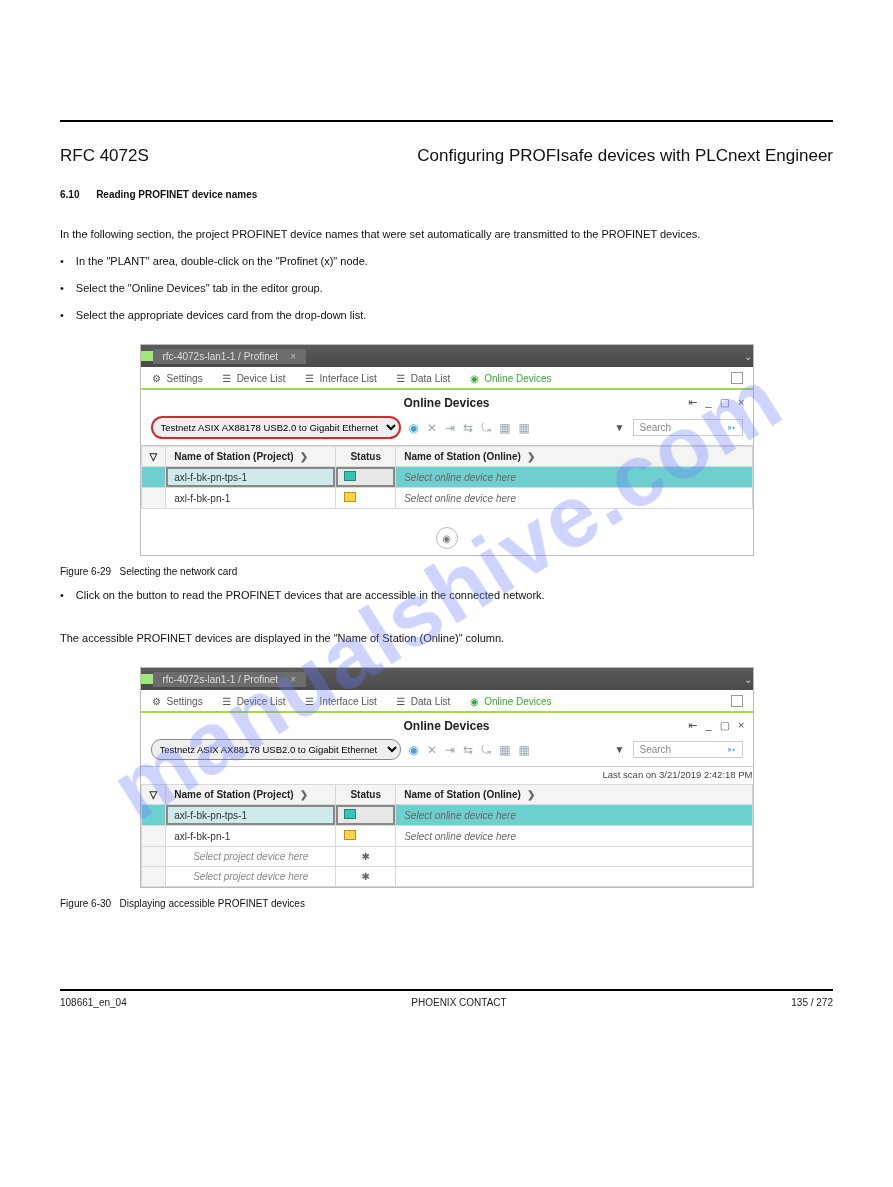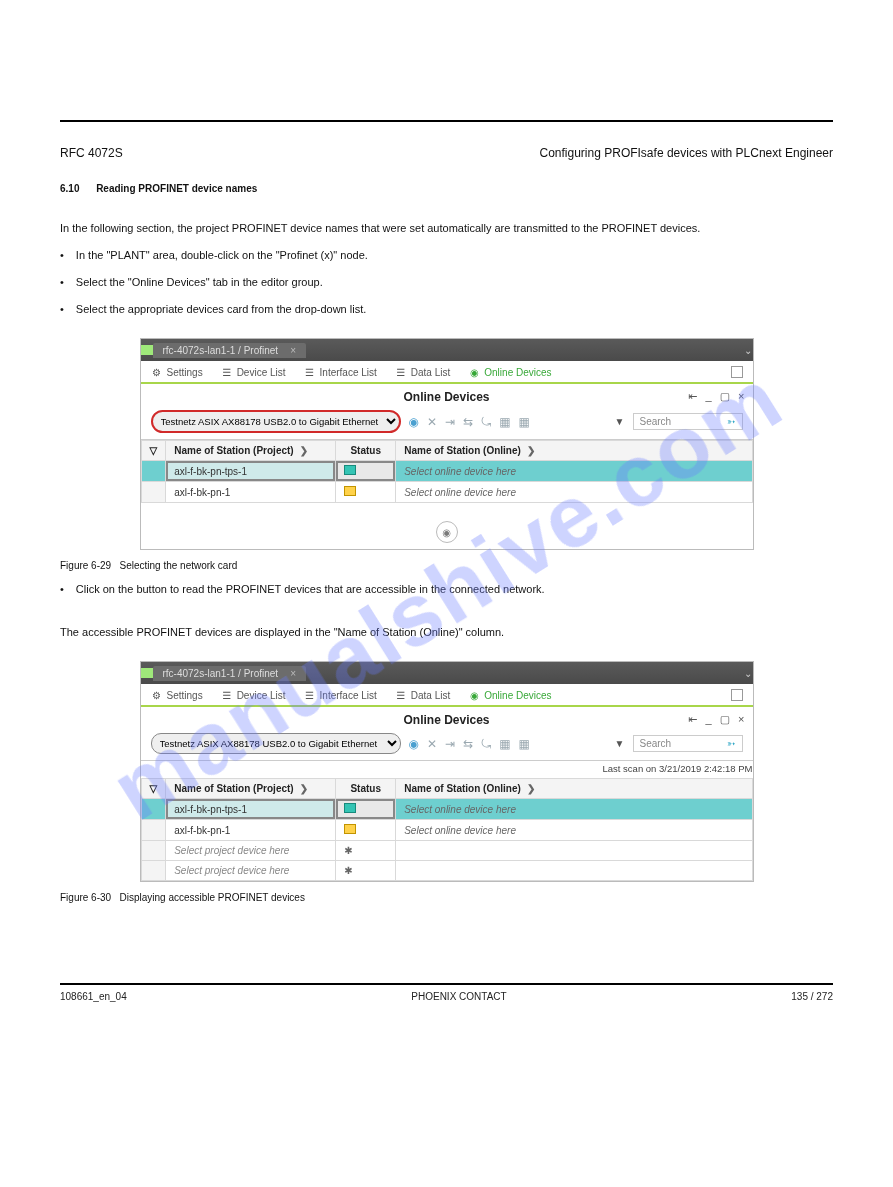--- a/index.html
+++ b/index.html
@@ -1,18 +1,18 @@
 <!DOCTYPE html>
 <html><head>
 <meta charset="utf-8">
 <style>
   * { box-sizing: border-box; margin: 0; padding: 0; }
   body { background: #fff; font-family: Arial, Helvetica, sans-serif; width: 893px; padding: 0 60px 80px; color: #111; }
   .top-rule { border-top: 2px solid #000; margin-top: 120px; margin-bottom: 24px; }
-  .header-row { display: flex; justify-content: space-between; align-items: baseline; font-size: 12px; }
+  .header-row { display: flex; justify-content: space-between; align-items: baseline; font-size: 17px; }
   .section-num { font-weight: bold; font-size: 10px; margin-top: 23px; }
   .para { font-size: 11px; margin-top: 26px; line-height: 1.55; }
   .step { display: flex; font-size: 11px; margin-top: 10px; gap: 12px; line-height: 1.55; }
   .fig { margin: 20px 0 10px; display: flex; justify-content: center; }
   .fig-cap { font-size: 10px; margin: 6px 0 0; }
 
   .app-window { width: 614px; border: 1px solid #bbb; font-size: 10px; color: #333; background: #fff; position: relative; }
   .title-bar { background: linear-gradient(#5a5a5a,#4a4a4a); height: 22px; display:flex; align-items:center; padding: 0 0; color:#9fe87a; }
   .title-bar .tab-label { background: #6c6c6c; color:#ddd; padding: 2px 10px; border-radius: 2px 2px 0 0; display:flex; align-items:center; gap:6px; }
   .title-bar .xpand { margin-left:auto; color:#ccc; }
@@ -38,21 +38,21 @@
   .grid { width:100%; border-collapse: collapse; }
   .grid th, .grid td { border: 1px solid #d9d9d9; padding:4px 8px; font-size:10px; text-align:left; font-weight:normal; color:#333; }
   .grid th { background:#f4f4f4; font-weight:bold; color:#222; position:relative; }
   .grid th .chev { color:#666; margin-left:6px; }
   .grid .project-col { width:170px; }
   .grid .status-col { width:60px; text-align:center; }
   .grid .selected td { background:#6ecfcf; }
   .grid .selected td.project-cell, .grid .selected td.status-cell { background:#e8e8e8; box-shadow: inset 0 0 0 2px #888; }
   .grid .selected td.project-cell { background:#cfeaea; }
   .grid .placeholder { font-style: italic; color:#666; }
-  .grid .new-row td { color:#888; font-style:italic; }
+  .grid .new-row td { color:#888; font-style:italic;text-align:center; }
   .status-ok { display:inline-block; width:12px; height:10px; background:#34c4b4; border:1px solid #178a7c; }
   .status-conn { display:inline-block; width:12px; height:10px; background:#ffd24a; border:1px solid #c29400; }
   .status-gear { color:#666; font-style:normal; }
   .filter-col { width:24px; background:#f4f4f4; border:1px solid #d9d9d9; border-right:none; text-align:center; color:#aaa; }
   .grid-wrap { display:flex; }
   .scan-btn { width:22px; height:22px; border:1px solid #bbb; border-radius:50%; display:flex; align-items:center; justify-content:center; color:#7a7a7a; font-size:10px; margin:18px auto 6px; }
 
   .bottom-rule { border-top: 2px solid #000; margin-top: 80px; }
   .footer-row { display:flex; justify-content: space-between; font-size: 10px; margin-top: 6px; color:#222; }
 

